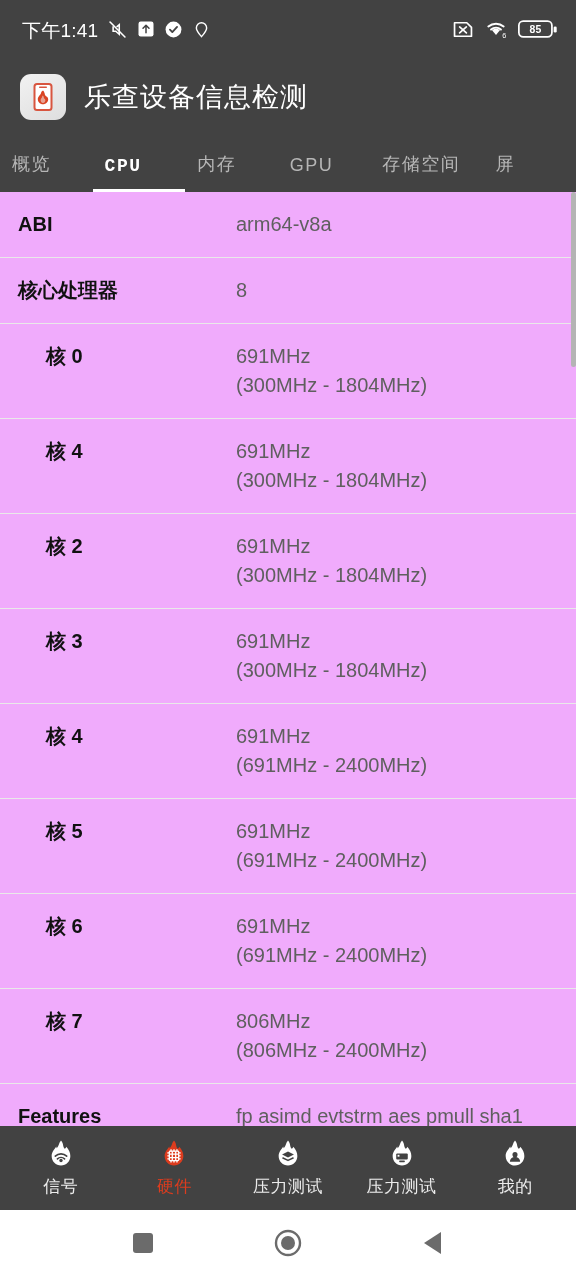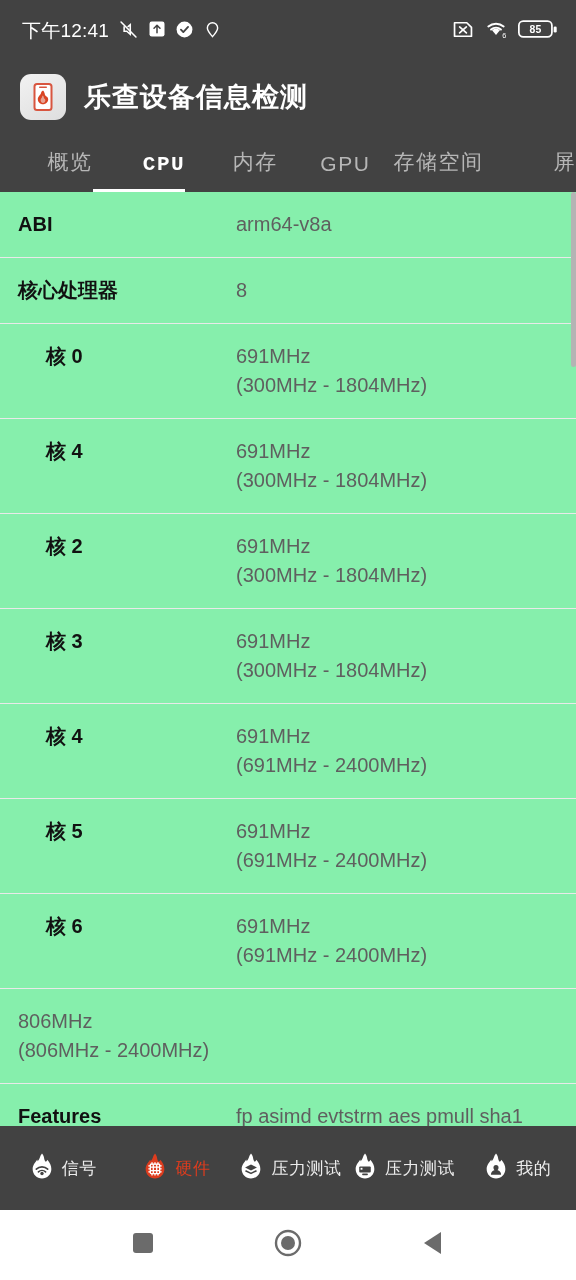--- a/index.html
+++ b/index.html
@@ -26,48 +26,48 @@
     background:#424242; flex:0 0 auto;
     padding:6px 0 0 0;
   }
   .appbar-top { display:flex; align-items:center; padding:6px 0 14px 20px; }
   .app-icon {
     width:46px; height:46px; border-radius:11px;
     background:linear-gradient(150deg,#f2f2f2 0%,#dedede 100%);
     display:flex; align-items:center; justify-content:center;
     flex:0 0 auto;
   }
-  .app-title { color:#fff; font-size:27px; margin-left:18px; letter-spacing:1px; font-weight:700; }
+  .app-title { color:#fff; font-size:27px; margin-left:18px; letter-spacing:1px; font-weight:400; }
 
   
   .tabs { display:flex; align-items:flex-end; height:58px; position:relative; overflow:hidden; }
   .tab {
-    color:#b6b6b6; font-size:21px; letter-spacing:1.5px;
+    color:#b6b6b6; font-size:18px; letter-spacing:1.5px;
     padding:0 0 16px 12px; position:relative; white-space:nowrap;
-    display:flex; align-items:flex-end; justify-content:flex-end;
+    display:flex; align-items:flex-end; justify-content:flex-start;
     height:100%;
   }
   .tab.active { color:#ffffff; font-weight:700; }
   .tab.active::after {
     content:""; position:absolute; left:0; right:0; bottom:0;
     height:3px; background:#ffffff;
   }
   .tab-0 { width:106px; }
   .tab-1 { width:106px;font-family:Liberation Mono, monospace; }
   .tab-2 { width:106px; }
   .tab-3 { width:106px; }
   .tab-4 { width:130px; }
   .tab-5 { width:106px; }
 
   
   .content { flex:1 1 auto; background:#fff; position:relative; overflow:hidden; }
   .row {
     display:flex; padding:18px 0 18px 18px;
     border-bottom:1px solid #e9e9e9; align-items:flex-start;
-    background:#86efac;
+    background:#f0abfc;
   }
   .row-label {
     width:218px; flex:0 0 218px;
     font-size:20px; color:#111; font-weight:700;
     line-height:1.45;
   }
   .row-label.indent { padding-left:28px; }
   .row-value {
     flex:1 1 auto; font-size:20px; color:#5f5f5f;
     line-height:1.45; padding-right:12px; word-break:break-word;
@@ -80,21 +80,21 @@
     background:#b4b4b4; border-radius:3px;
   }
 
   
   .bottomnav {
     flex:0 0 auto; height:84px; background:#424242;
     display:flex; align-items:center; justify-content:space-around;
     padding:0 4px;
   }
   .navitem {
-    display:flex; flex-direction:row; align-items:center;
+    display:flex; flex-direction:column; align-items:center;
     justify-content:center; gap:3px; width:112px;
   }
   .navitem .lbl { font-size:17px; color:#ececec; letter-spacing:.5px; }
   .navitem.active .lbl { color:#dd3c1e; }
   .nav-ico { width:34px; height:34px; display:block; }
 
   
   .sysnav {
     flex:0 0 auto; height:70px; background:#ffffff;
     display:flex; align-items:center; justify-content:space-around;
@@ -102,21 +102,21 @@
   }
   .sysbtn { display:flex; align-items:center; justify-content:center; width:70px; height:70px; }
 </style>
 </head>
 <body>
 
 <div id="screen">
 
   <div class="statusbar">
     <div class="sb-left">
-      <span class="sb-time">下午12:41</span>
+      <span class="sb-time">下午1:41</span>
       <span class="sb-ico">
         <svg width="21" height="21" viewBox="0 0 24 24" fill="none" stroke="#fff" stroke-width="1.8" stroke-linecap="round">
           <path d="M7 9v5h3l4 3.5V6.5L11.5 8.6"></path>
             <path d="M3.5 3.5l17 17"></path>
         </svg>
       </span>
       <span class="sb-ico">
         <svg width="18" height="18" viewBox="0 0 24 24">
           <rect x="2" y="2" width="20" height="20" rx="3" fill="#fff"></rect>
           <path d="M12 17V8M12 7l-4 4M12 7l4 4" stroke="#424242" stroke-width="2" stroke-linecap="round" fill="none"></path>
@@ -226,20 +226,21 @@
         </div>
         <div class="row">
           <div class="row-label indent">核 5</div>
           <div class="row-value">691MHz<br>(691MHz - 2400MHz)</div>
         </div>
         <div class="row">
           <div class="row-label indent">核 6</div>
           <div class="row-value">691MHz<br>(691MHz - 2400MHz)</div>
         </div>
         <div class="row">
+          <div class="row-label indent">核 7</div>
           <div class="row-value">806MHz<br>(806MHz - 2400MHz)</div>
         </div>
         <div class="row">
           <div class="row-label">Features</div>
           <div class="row-value">fp asimd evtstrm aes pmull sha1 sha2 crc32 atomics fphp asimdhp cpuid asimdrdm lrcpc dcpop asimddp</div>
         </div>
       </div>
     <div class="scrollbar-track">
       <div class="scrollbar-thumb" style="top:0px;height:175px;"></div>
     </div>

